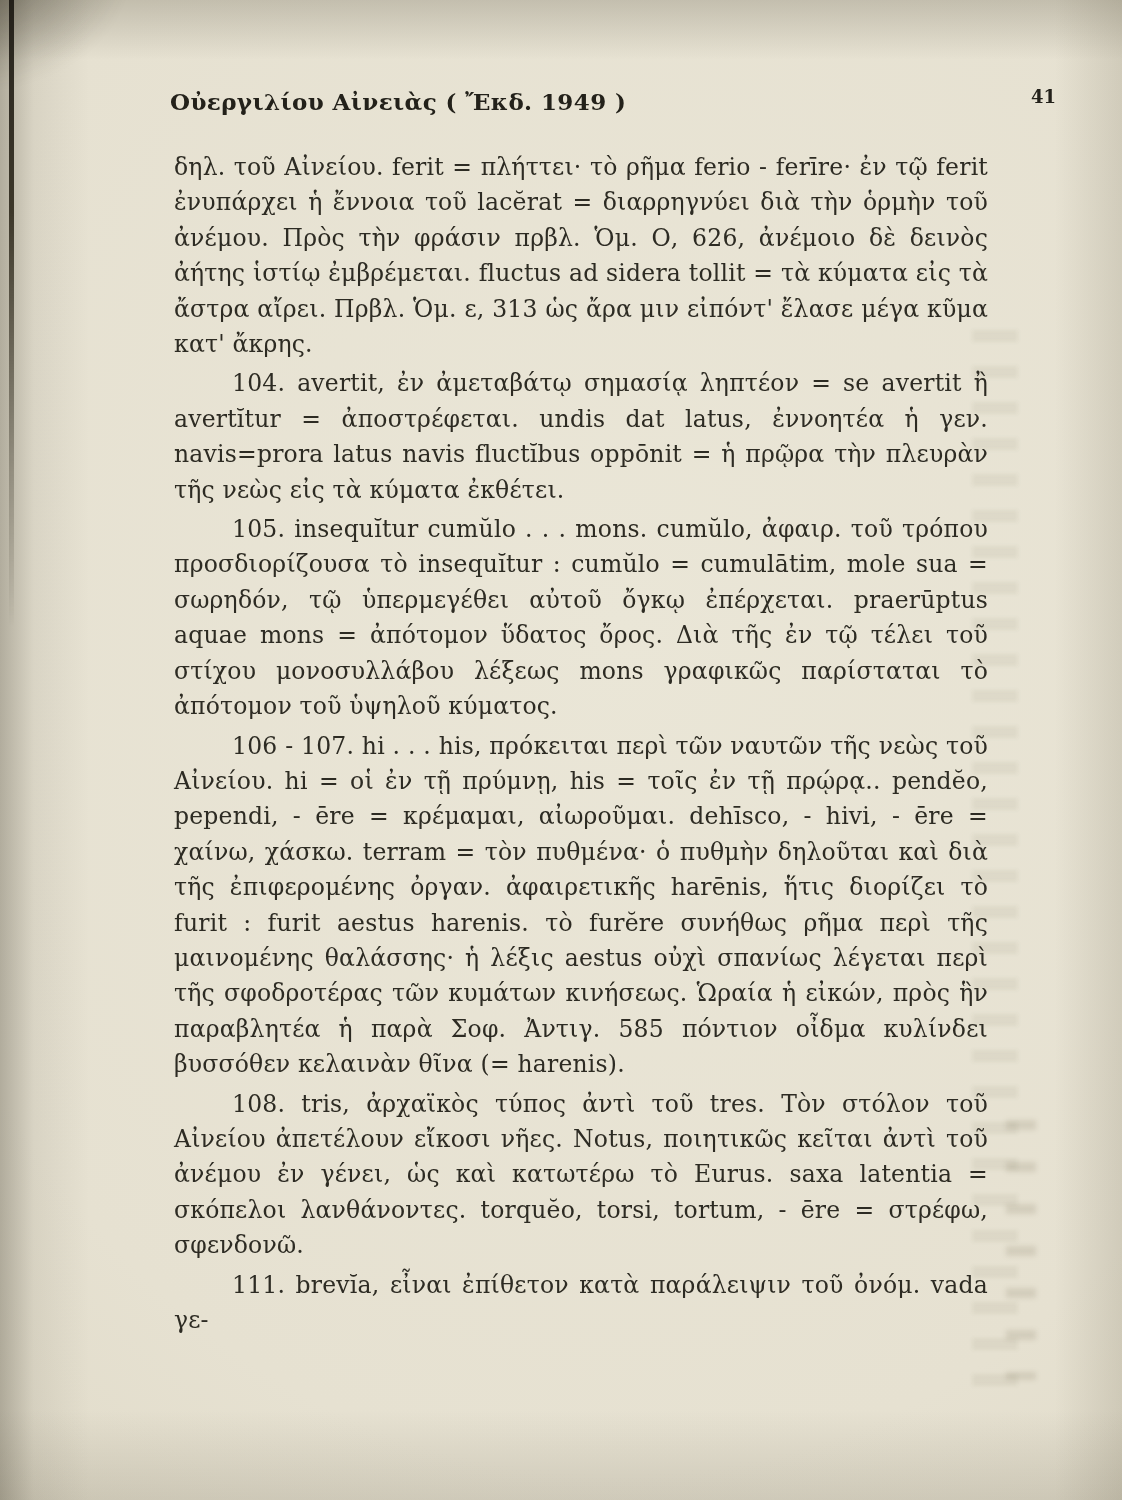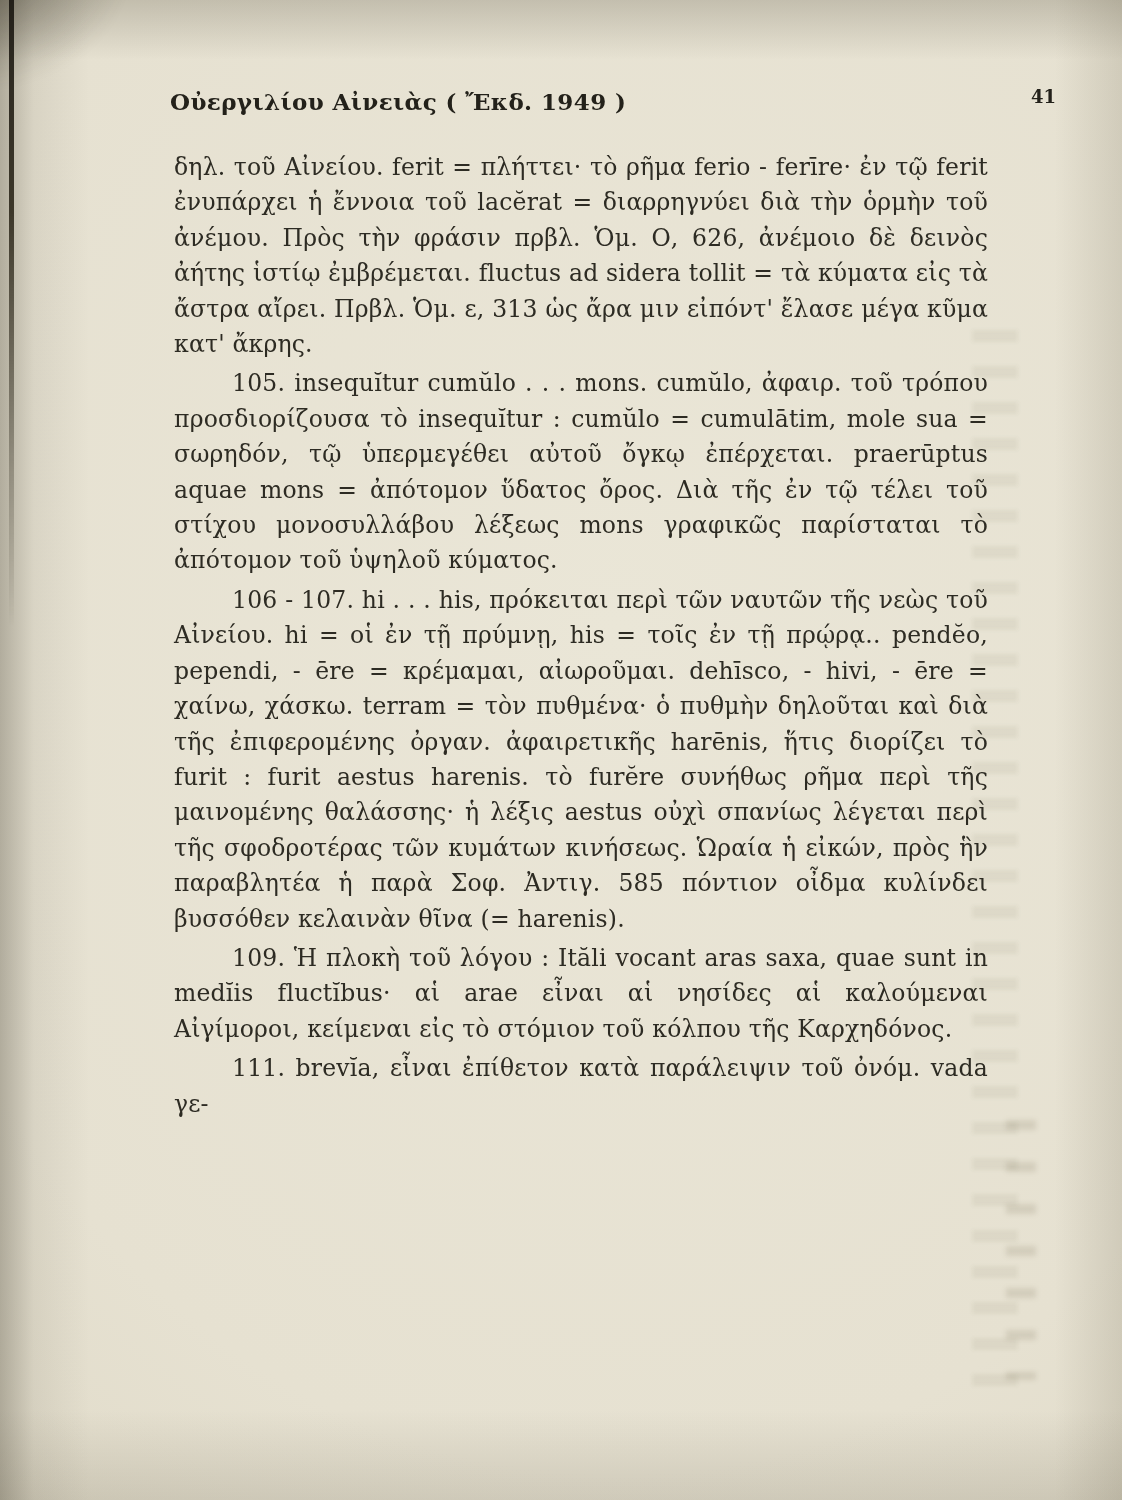--- a/index.html
+++ b/index.html
@@ -123,18 +123,19 @@
   <div class="ghost-text"></div>
   <div class="edge-smudge"></div>
 
   <header class="page-header">
     <span class="running-title">Οὐεργιλίου Αἰνειὰς ( Ἔκδ. 1949 )</span>
     <span class="page-number">41</span>
   </header>
 
   <main class="text-block">
       <p class="para">δηλ. τοῦ Αἰνείου. ferit = πλήττει· τὸ ρῆμα ferio - ferīre· ἐν τῷ ferit ἐνυπάρχει ἡ ἔννοια τοῦ lacĕrat = διαρρηγνύει διὰ τὴν ὁρμὴν τοῦ ἀνέμου. Πρὸς τὴν φράσιν πρβλ. Ὁμ. Ο, 626, ἀνέμοιο δὲ δεινὸς ἀήτης ἱστίῳ ἐμβρέμεται. fluctus ad sidera tollit = τὰ κύματα εἰς τὰ ἄστρα αἴρει. Πρβλ. Ὁμ. ε, 313 ὡς ἄρα μιν εἰπόντ' ἔλασε μέγα κῦμα κατ' ἄκρης.</p>
+      <p class="para indent">104. avertit, ἐν ἀμεταβάτῳ σημασίᾳ ληπτέον = se avertit ἢ avertĭtur = ἀποστρέφεται. undis dat latus, ἐννοητέα ἡ γεν. navis=prora latus navis fluctĭbus oppōnit = ἡ πρῷρα τὴν πλευρὰν τῆς νεὼς εἰς τὰ κύματα ἐκθέτει.</p>
       <p class="para indent">105. insequĭtur cumŭlo . . . mons. cumŭlo, ἀφαιρ. τοῦ τρόπου προσδιορίζουσα τὸ insequĭtur : cumŭlo = cumulātim, mole sua = σωρηδόν, τῷ ὑπερμεγέθει αὐτοῦ ὄγκῳ ἐπέρχεται. praerūptus aquae mons = ἀπότομον ὕδατος ὄρος. Διὰ τῆς ἐν τῷ τέλει τοῦ στίχου μονοσυλλάβου λέξεως mons γραφικῶς παρίσταται τὸ ἀπότομον τοῦ ὑψηλοῦ κύματος.</p>
       <p class="para indent">106 - 107. hi . . . his, πρόκειται περὶ τῶν ναυτῶν τῆς νεὼς τοῦ Αἰνείου. hi = οἱ ἐν τῇ πρύμνῃ, his = τοῖς ἐν τῇ πρῴρᾳ.. pendĕo, pependi, - ēre = κρέμαμαι, αἰωροῦμαι. dehīsco, - hivi, - ēre = χαίνω, χάσκω. terram = τὸν πυθμένα· ὁ πυθμὴν δηλοῦται καὶ διὰ τῆς ἐπιφερομένης ὀργαν. ἀφαιρετικῆς harēnis, ἥτις διορίζει τὸ furit : furit aestus harenis. τὸ furĕre συνήθως ρῆμα περὶ τῆς μαινομένης θαλάσσης· ἡ λέξις aestus οὐχὶ σπανίως λέγεται περὶ τῆς σφοδροτέρας τῶν κυμάτων κινήσεως. Ὡραία ἡ εἰκών, πρὸς ἣν παραβλητέα ἡ παρὰ Σοφ. Ἀντιγ. 585 πόντιον οἶδμα κυλίνδει βυσσόθεν κελαινὰν θῖνα (= harenis).</p>
-      <p class="para indent">109. Ἡ πλοκὴ τοῦ λόγου : Ităli vocant aras saxa, quae sunt in medĭis fluctĭbus· αἱ arae εἶναι αἱ νησίδες αἱ καλούμεναι Αἰγίμοροι, κείμεναι εἰς τὸ στόμιον τοῦ κόλπου τῆς Καρχηδόνος.</p>
+      <p class="para indent">108. tris, ἀρχαϊκὸς τύπος ἀντὶ τοῦ tres. Τὸν στόλον τοῦ Αἰνείου ἀπετέλουν εἴκοσι νῆες. Notus, ποιητικῶς κεῖται ἀντὶ τοῦ ἀνέμου ἐν γένει, ὡς καὶ κατωτέρω τὸ Eurus. saxa latentia = σκόπελοι λανθάνοντες. torquĕo, torsi, tortum, - ēre = στρέφω, σφενδονῶ.</p>
       <p class="para indent">111. brevĭa, εἶναι ἐπίθετον κατὰ παράλειψιν τοῦ ὀνόμ. vada γε-</p>
     </main>
 </div>
 
 </body></html>

